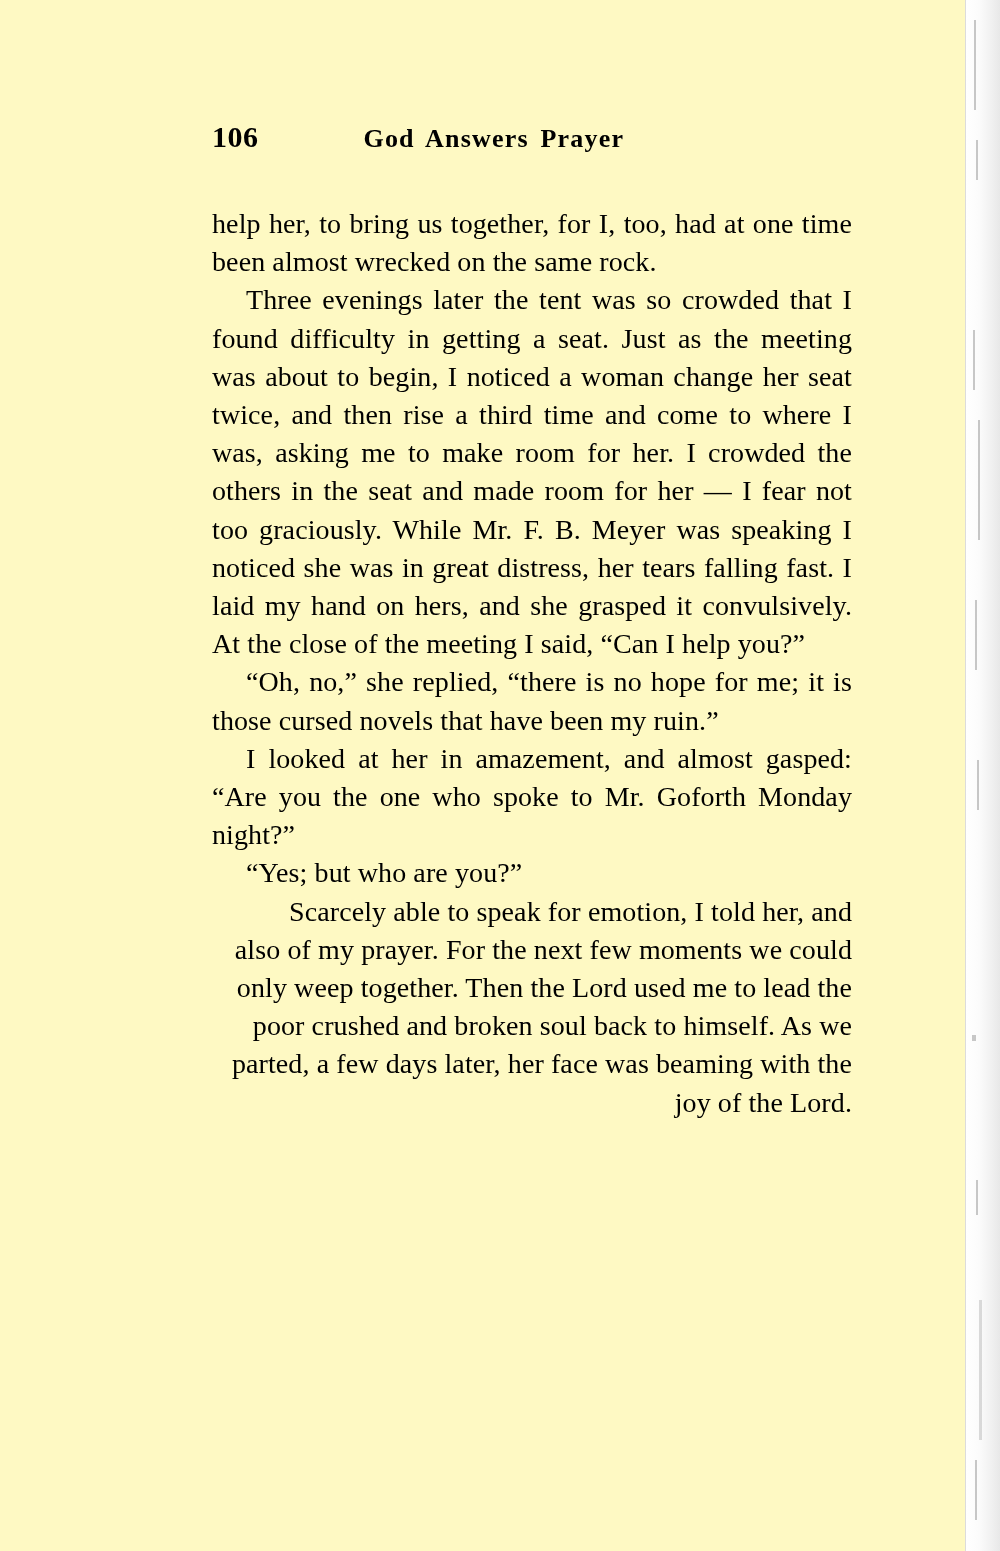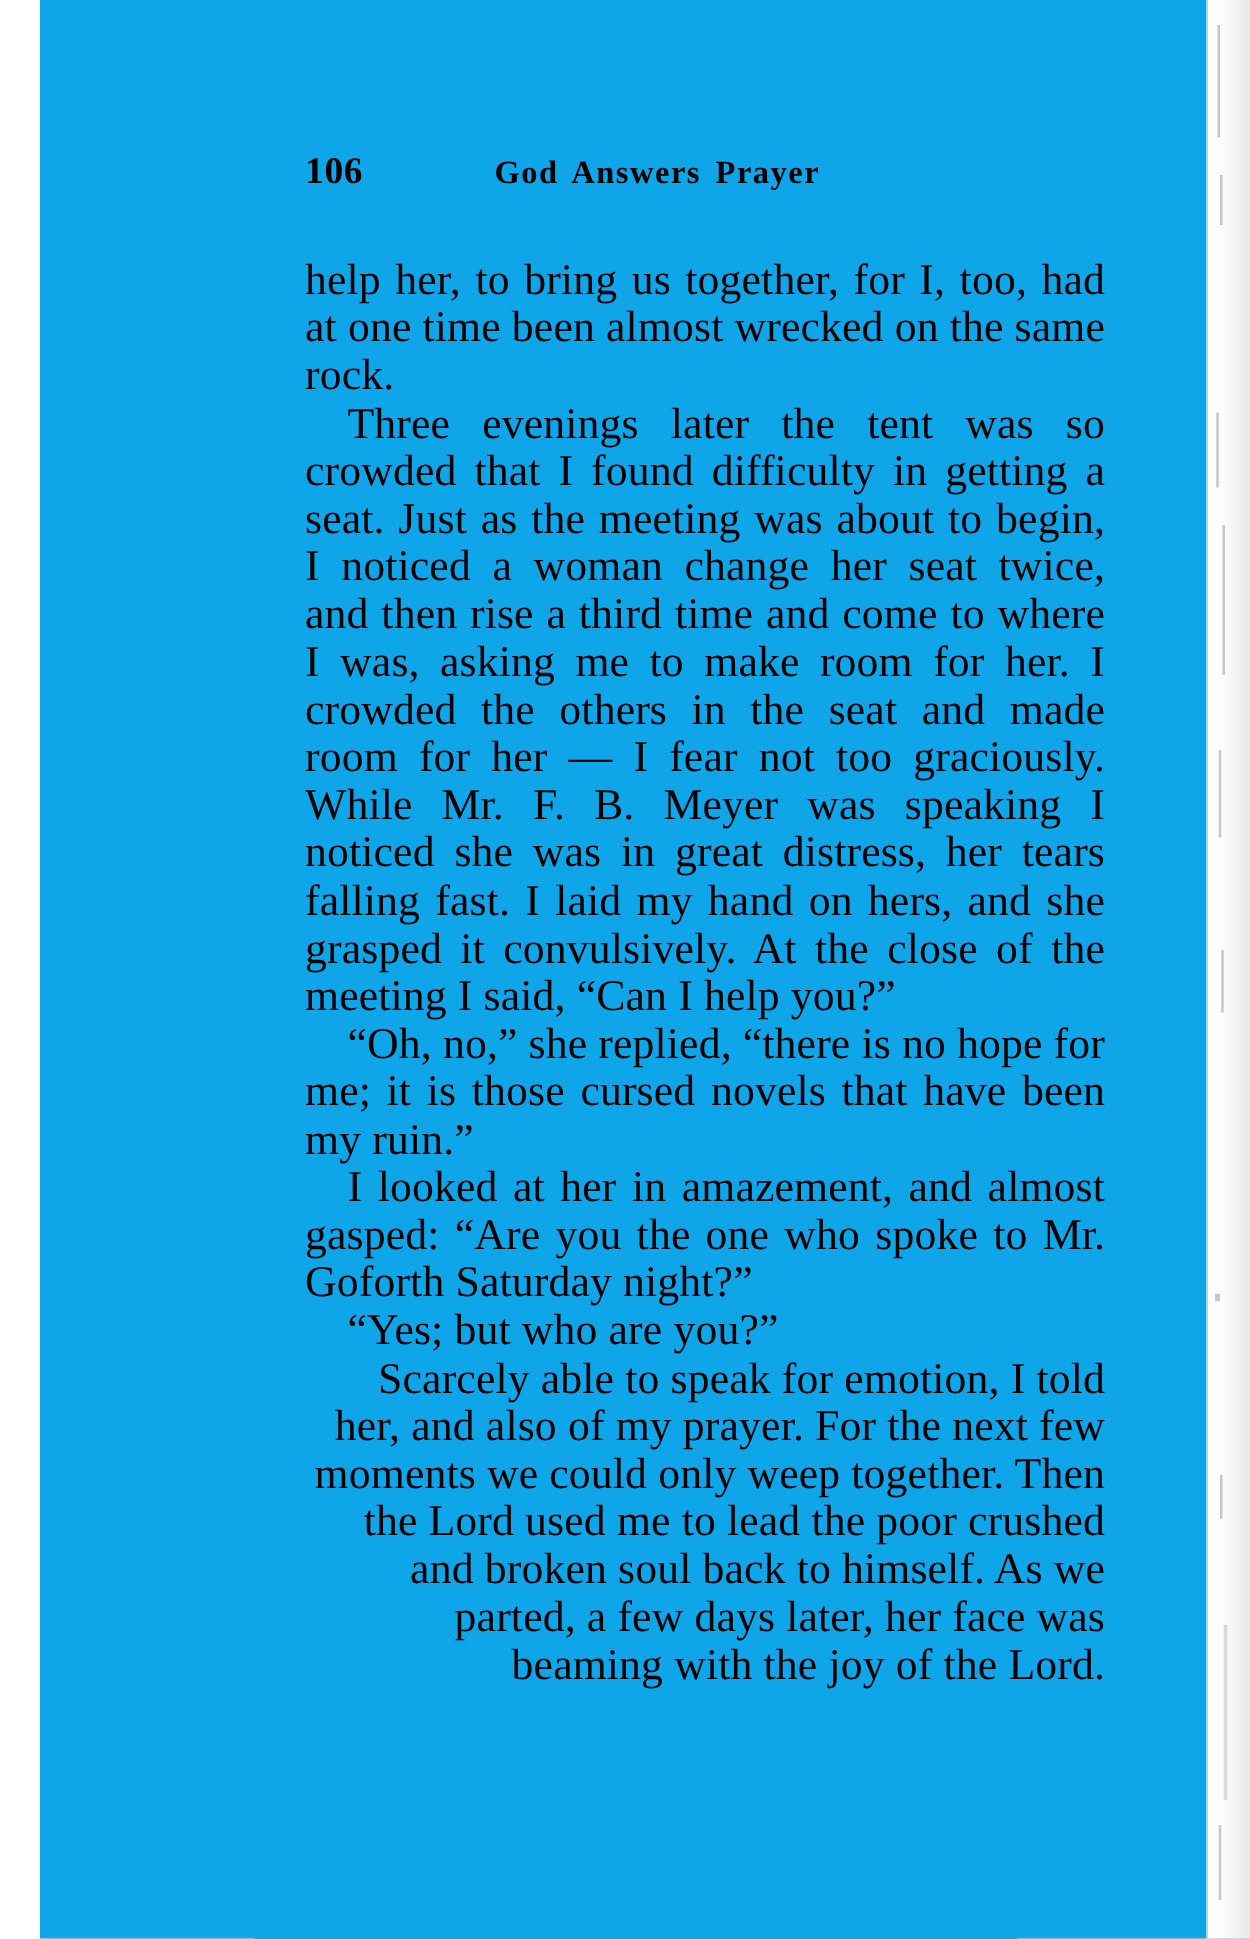--- a/index.html
+++ b/index.html
@@ -12,22 +12,21 @@
     height: 1551px;
     position: relative;
     font-family: "Liberation Serif", serif;
     color: #000000;
     overflow: hidden;
   }
 
   #page {
     position: absolute;
     inset: 0;
-    background: #0ea5e9;
-    margin-left: 32px;
+    background: #fef9c3;
   }
 
   
   .scan-edge {
     position: absolute;
     top: 0;
     right: 0;
     width: 34px;
     height: 100%;
     background: linear-gradient(to right, #ffffff 0%, #fbfbfb 40%, #f2f2f2 70%, #e8e8e8 100%);
@@ -60,21 +59,21 @@
     letter-spacing: 1.2px;
     font-family: "Liberation Serif", serif;
     word-spacing: 4px;
   }
 
   .body-text {
     position: absolute;
     left: 212px;
     top: 205px;
     width: 640px;
-    font-size: 35px;
+    font-size: 28px;
     line-height: 38.2px;
     text-align: justify;
     text-justify: inter-word;
     font-family: "Liberation Serif", serif;
     letter-spacing: 0.1px;
   }
   .body-text p {
     margin: 0;
   }
   .body-text p.indent {
@@ -104,18 +103,18 @@
 
   <div class="page-header">
     <span class="folio">106</span>
     <span class="running-title">God Answers Prayer</span>
   </div>
 
   <div class="body-text">
     <p>help her, to bring us together, for I, too, had at one time been almost wrecked on the same rock.</p>
     <p class="indent">Three evenings later the tent was so crowded that I found difficulty in getting a seat. Just as the meeting was about to begin, I noticed a woman change her seat twice, and then rise a third time and come to where I was, asking me to make room for her. I crowded the others in the seat and made room for her — I fear not too graciously. While Mr. F. B. Meyer was speaking I noticed she was in great distress, her tears falling fast. I laid my hand on hers, and she grasped it convulsively. At the close of the meeting I said, “Can I help you?”</p>
     <p class="indent">“Oh, no,” she replied, “there is no hope for me; it is those cursed novels that have been my ruin.”</p>
-    <p class="indent">I looked at her in amazement, and almost gasped: “Are you the one who spoke to Mr. Goforth Saturday night?”</p>
+    <p class="indent">I looked at her in amazement, and almost gasped: “Are you the one who spoke to Mr. Goforth Monday night?”</p>
     <p class="indent">“Yes; but who are you?”</p>
     <p class="indent">Scarcely able to speak for emotion, I told her, and also of my prayer. For the next few moments we could only weep together. Then the Lord used me to lead the poor crushed and broken soul back to himself. As we parted, a few days later, her face was beaming with the joy of the Lord.</p>
   </div>
 
 </div>
 
 </body></html>

